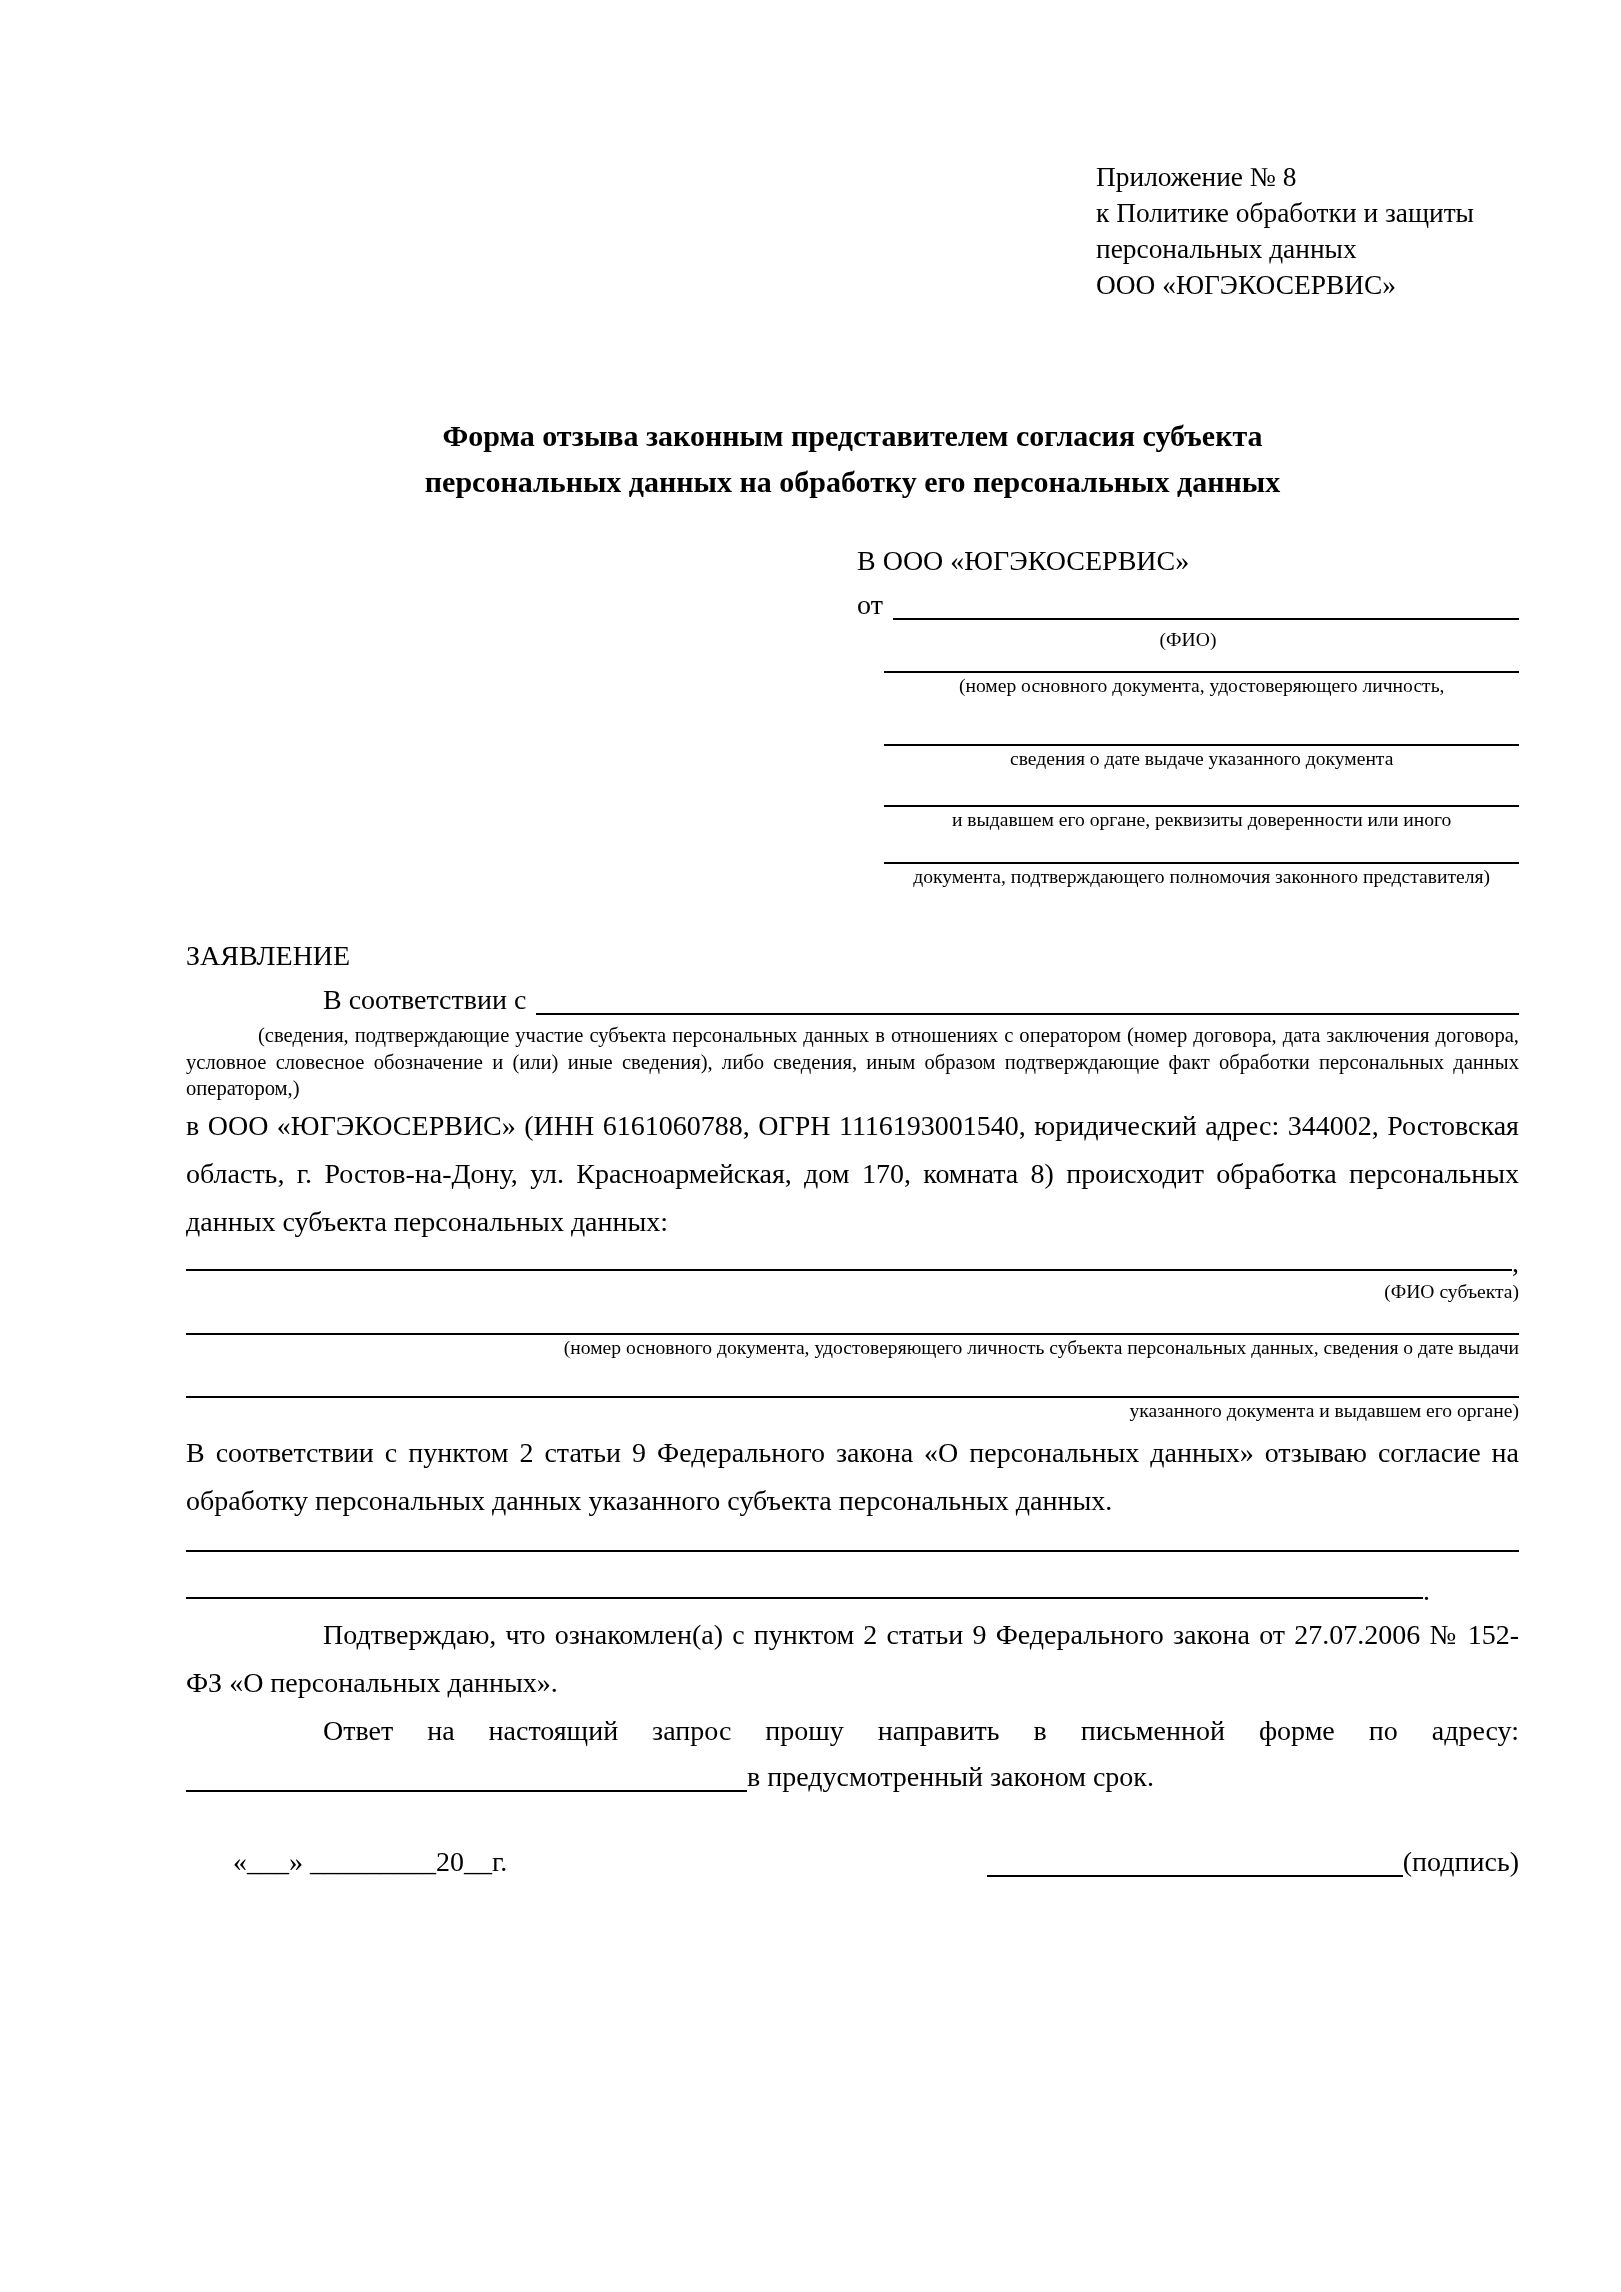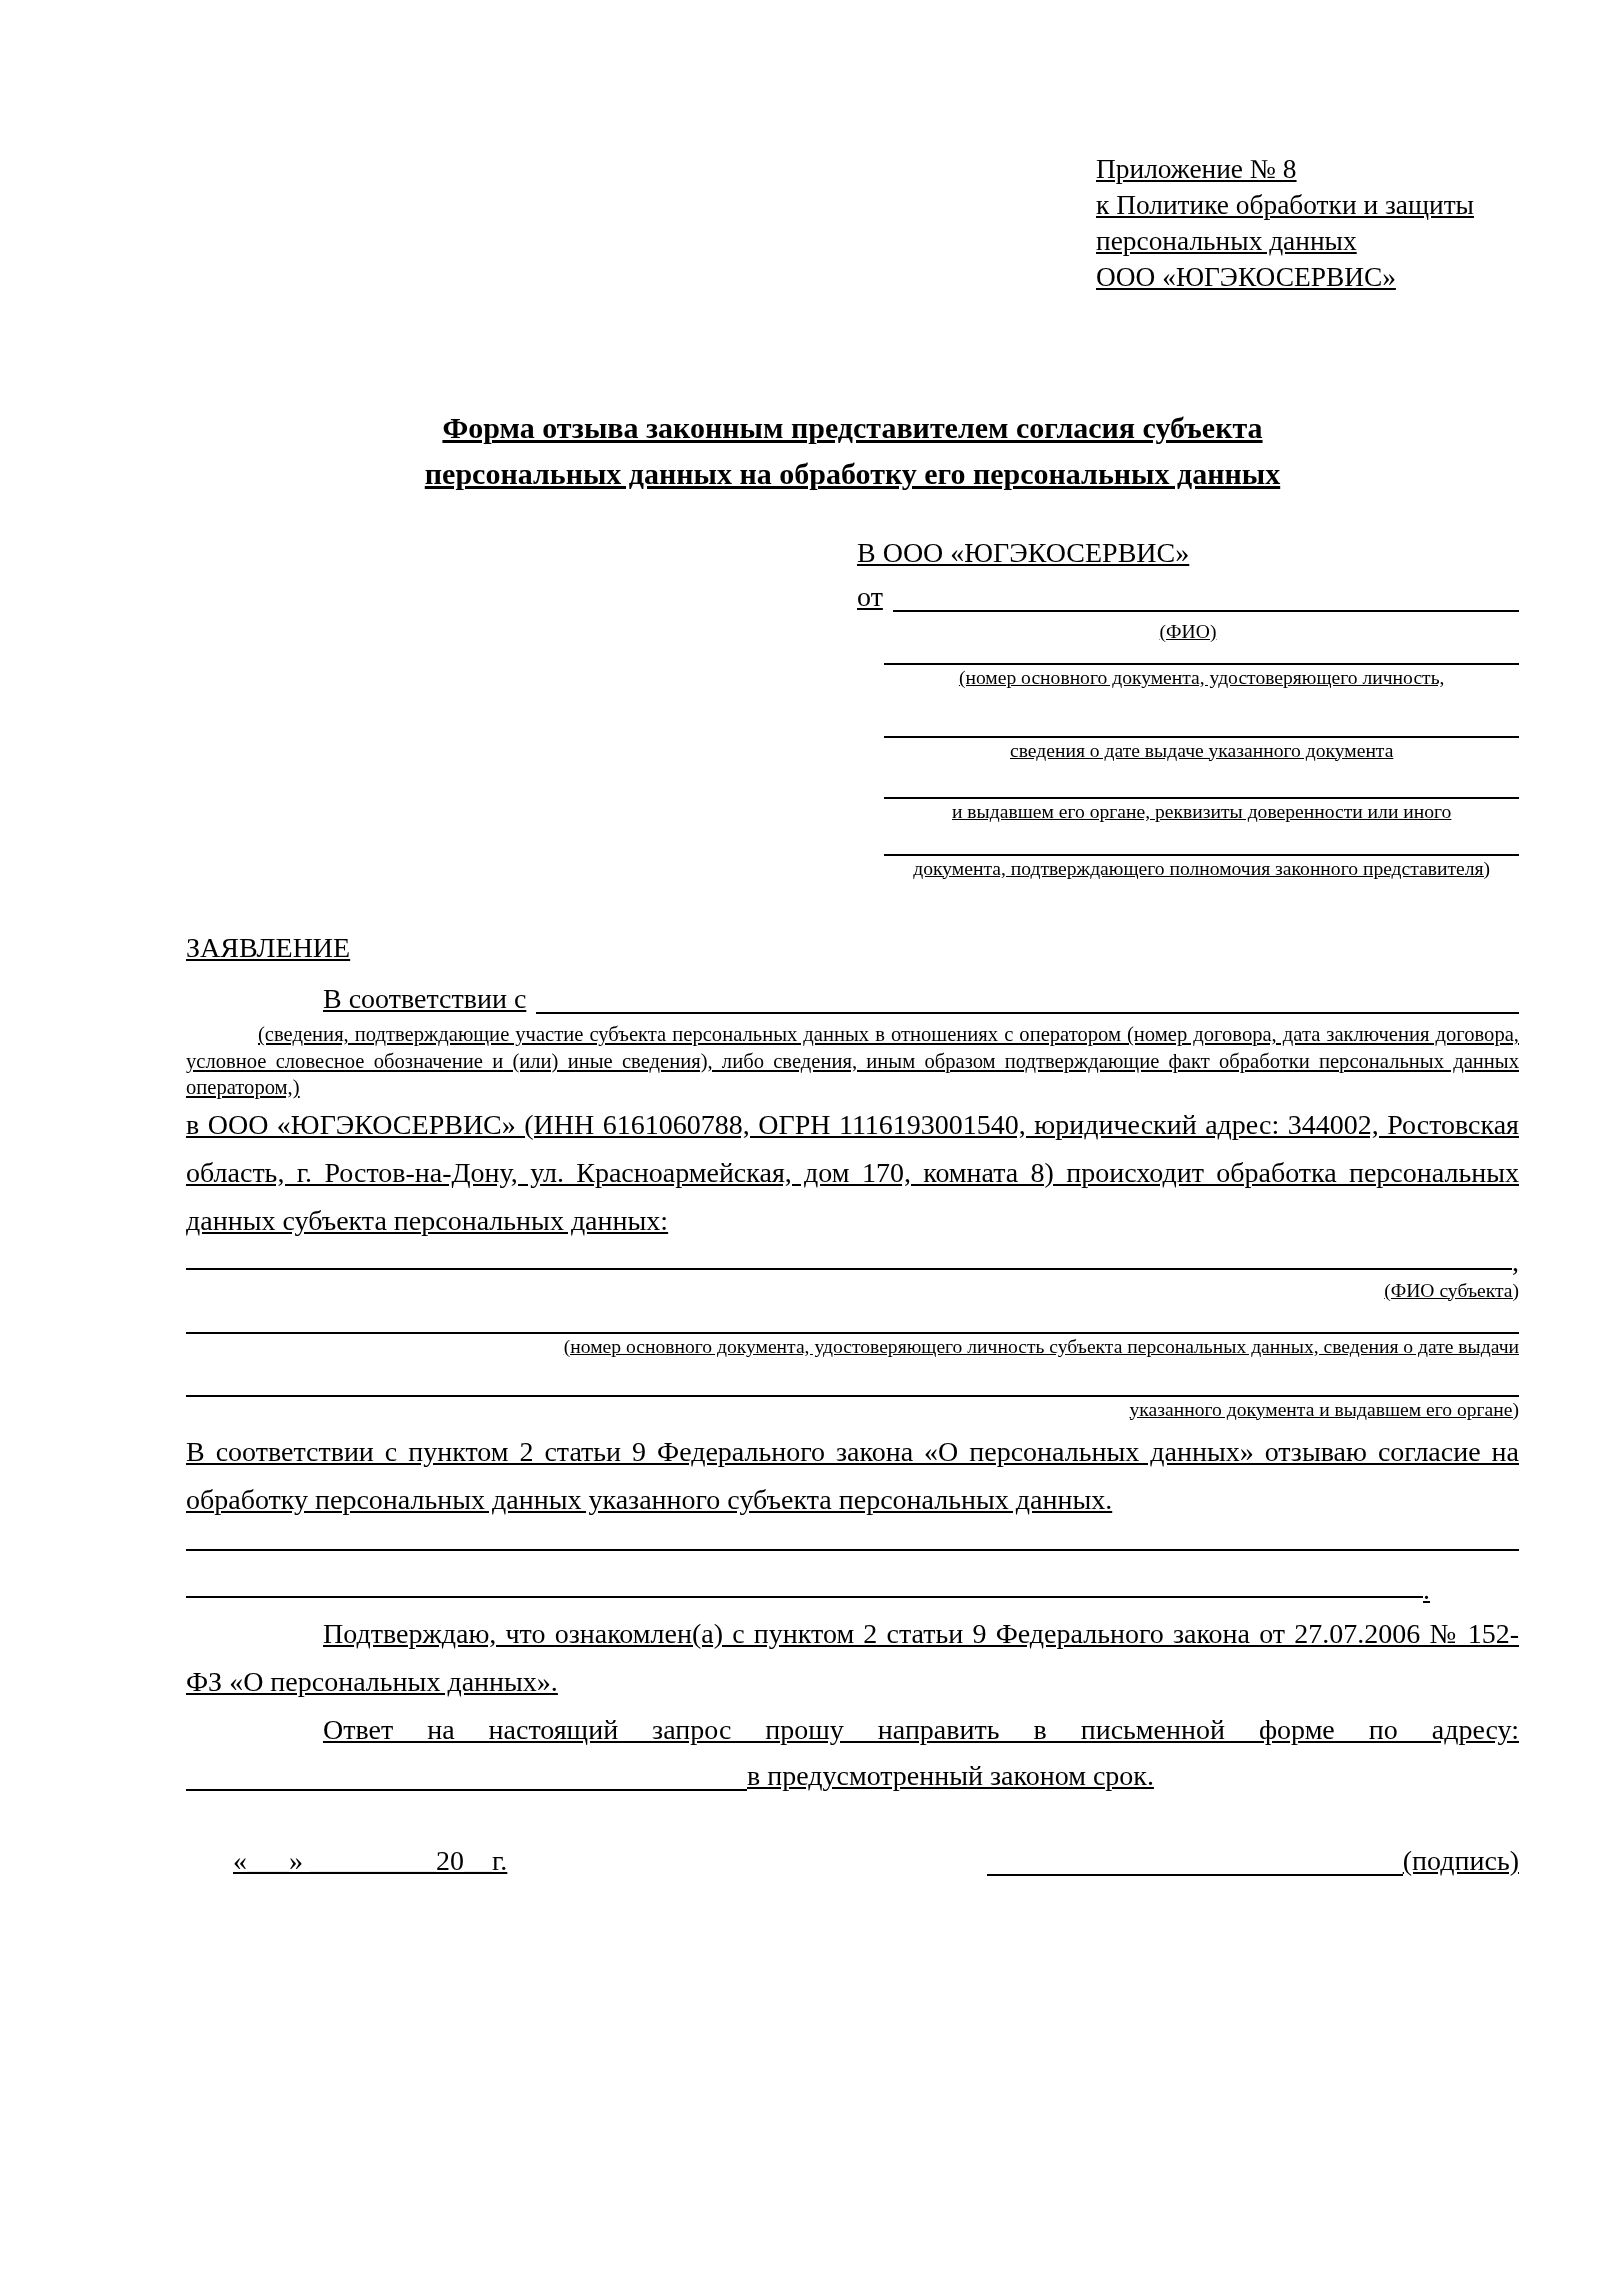--- a/index.html
+++ b/index.html
@@ -3,41 +3,41 @@
 <meta charset="utf-8">
 <style>
   html,body { margin:0; padding:0; background:#ffffff; }
   .page {
     position:relative;
     width:1621px; height:2293px;
     background:#ffffff; color:#000;
     font-family:"Liberation Serif","DejaVu Serif",serif;
     overflow:hidden;
   }
-  .content { position:absolute; left:186px; top:8px; width:1333px;text-decoration:underline; }
+  .content { position:absolute; left:186px; top:16px; width:1333px; }
 
   
   .appendix { margin:143px 0 0 910px; font-size:27.4px; line-height:36px; }
 
   
   .title { margin-top:110px; text-align:center; font-weight:bold; font-size:30px; line-height:46px; }
 
   
   .addressee { margin-top:34px; margin-left:671px; width:662px; font-size:28px; line-height:44px; }
   .row { display:flex; }
   .row .fill { flex:1 1 auto; border-bottom:2.9px solid #000; margin-bottom:6.9px; margin-left:9.8px; }
   .fcaption { font-size:19.6px; line-height:25.5px; text-align:center; }
   .fgroup { margin-left:27.4px; }
   .fline { height:0; border-bottom:2px solid #000; }
   .mt19 { margin-top:18.6px; } .mt46 { margin-top:45px; }
   .mt35 { margin-top:34px; } .mt30 { margin-top:29px; }
 
   
   .heading { margin-top:45px; font-size:28px; line-height:44px; }
-  .line-row { display:flex; font-size:28px; line-height:44px;margin-top:7px; }
+  .line-row { display:flex; font-size:28px; line-height:44px; }
   .line-row .label { white-space:nowrap; }
   .line-row .pad { padding-left:137px; }
   .line-row .fill { flex:1 1 auto; border-bottom:2.9px solid #000; margin-bottom:6.9px; margin-left:9.8px; }
   .note { font-size:20.6px; line-height:26.5px; text-align:justify; text-indent:72px; }
   .para { font-size:28px; line-height:48px; text-align:justify; }
   .para.indent { text-indent:137px; }
   .para.stretch-last { text-align-last:justify; }
   .comma-row { display:flex; font-size:28px; line-height:33px; }
   .comma-row .fill { flex:1 1 auto; border-bottom:2.9px solid #000; margin-bottom:7.8px; }
   .scaption { font-size:19.6px; line-height:25.5px; text-align:right; }

